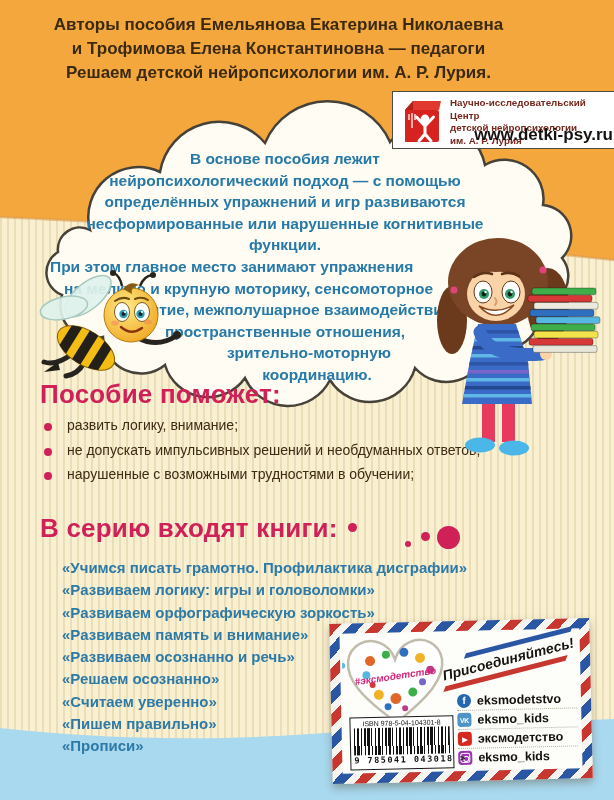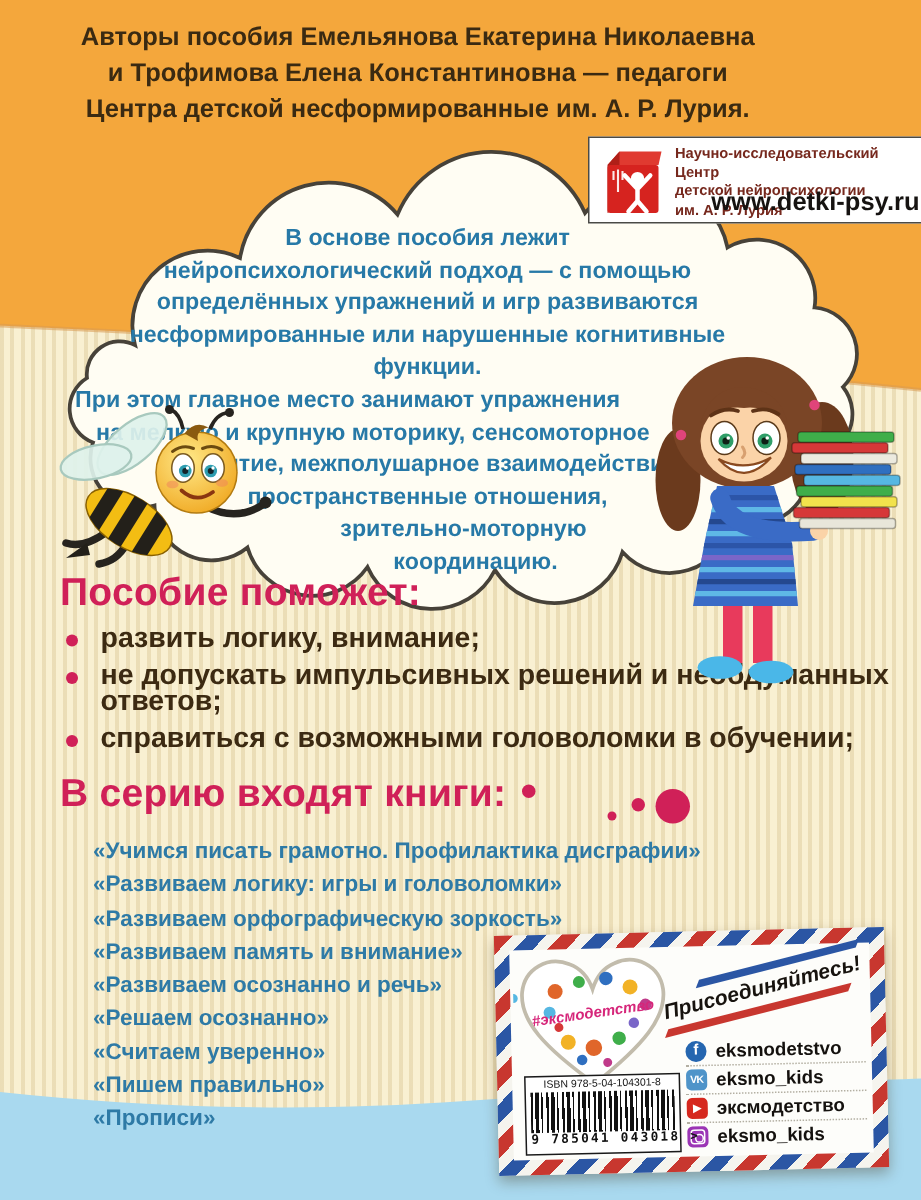--- a/index.html
+++ b/index.html
@@ -33,21 +33,21 @@
   .bubble-line:nth-of-type(9){transform:translateX(24px);}
   .bubble-line:nth-of-type(10){transform:translateX(32px);}
 
   .sec-title{position:absolute;left:40px;font-size:26px;font-weight:bold;color:#d02058;z-index:4;letter-spacing:.2px;}
   .help-title{top:379px;}
   .series-title{top:513px;}
 
   .bullets{position:absolute;left:42px;top:417px;width:560px;margin:0;padding:0;list-style:none;z-index:4;}
   .bullets li{display:flex;margin-bottom:7px;}
   .b-dot{flex:0 0 8px;width:8px;height:8px;border-radius:50%;background:#d02058;margin:6px 15px 0 2px;}
-  .b-txt{font-size:19px;line-height:17.5px;font-weight:bold;color:#3c2a12;}
+  .b-txt{font-size:14px;line-height:17.5px;font-weight:normal;color:#3c2a12;}
 
   .books{position:absolute;left:40px;top:557px;z-index:4;margin-left:22px;}
   .book-line{font-size:15px;line-height:22.3px;font-weight:bold;color:#2e7aa6;}
 
   .deco-dot{position:absolute;border-radius:50%;background:#d02058;z-index:4;}
 
   
   .postcard{position:absolute;left:331px;top:621px;width:260px;height:160px;z-index:6;
     transform:rotate(-1.3deg);background:#f5f4ee;box-shadow:0 4px 9px rgba(60,40,10,.35);
     background-image:repeating-linear-gradient(-45deg,#c8372f 0 9px,#f5f4ee 9px 16px,#2b56a4 16px 25px,#f5f4ee 25px 32px);}
@@ -98,21 +98,21 @@
          A29,29 0 0 1 538,305 A35,35 0 0 1 488,345 A42,42 0 0 1 415,368
          A47,47 0 0 1 330,380 A47,47 0 0 1 245,378 A45,45 0 0 1 165,365
          A38,38 0 0 1 103,337 A33,33 0 0 1 62,295 A24,24 0 0 1 58,252
          A22,22 0 0 1 90,230 Z" fill="#fffdf3" stroke="#474239" stroke-width="2.5"></path>
   </svg>
 
   <div class="authors">
 
   <div class="author-line">Авторы пособия Емельянова Екатерина Николаевна</div>
       <div class="author-line">и Трофимова Елена Константиновна — педагоги</div>
-      <div class="author-line">Центра детской несформированные им. А. Р. Лурия.</div>
+      <div class="author-line">Решаем детской нейропсихологии им. А. Р. Лурия.</div>
     </div>
 
   <div class="badge">
     <svg class="badge-cube" viewBox="0 0 44 46">
       <polygon points="5,12 13,3 41,3 39,12" fill="#e03a30"></polygon>
       <polygon points="5,12 13,3 13,40 5,44" fill="#b01f18"></polygon>
       <rect x="5" y="12" width="34" height="32" rx="2" fill="#d6231f"></rect>
       <path d="M9,16 v6 M12,15 v7 M15,16 v6 M12,22 v8" stroke="#fff" stroke-width="1.4" fill="none" opacity=".9"></path>
       <circle cx="25" cy="21" r="4.4" fill="#fff"></circle>
       <path d="M25,26 V36 M25,28 L16.5,19 M25,28 L33.5,19 M25,36 L19,43 M25,36 L31,43" stroke="#fff" stroke-width="3" stroke-linecap="round" fill="none"></path>
@@ -250,21 +250,21 @@
         <span class="b-txt">развить логику, внимание;</span>
       </li>
 
       <li>
         <span class="b-dot"></span>
         <span class="b-txt">не допускать импульсивных решений и необдуманных ответов;</span>
       </li>
 
       <li>
         <span class="b-dot"></span>
-        <span class="b-txt">справиться с возможными головоломки в обучении;</span>
+        <span class="b-txt">нарушенные с возможными трудностями в обучении;</span>
       </li>
 
     </ul>
 
   <div class="sec-title series-title">В серию входят книги:</div>
   <span class="deco-dot" style="left:348px;top:523px;width:9px;height:9px;"></span>
   <span class="deco-dot" style="left:405px;top:541px;width:6px;height:6px;"></span>
   <span class="deco-dot" style="left:421px;top:532px;width:9px;height:9px;"></span>
   <span class="deco-dot" style="left:437px;top:526px;width:23px;height:23px;"></span>
   <div class="books">

